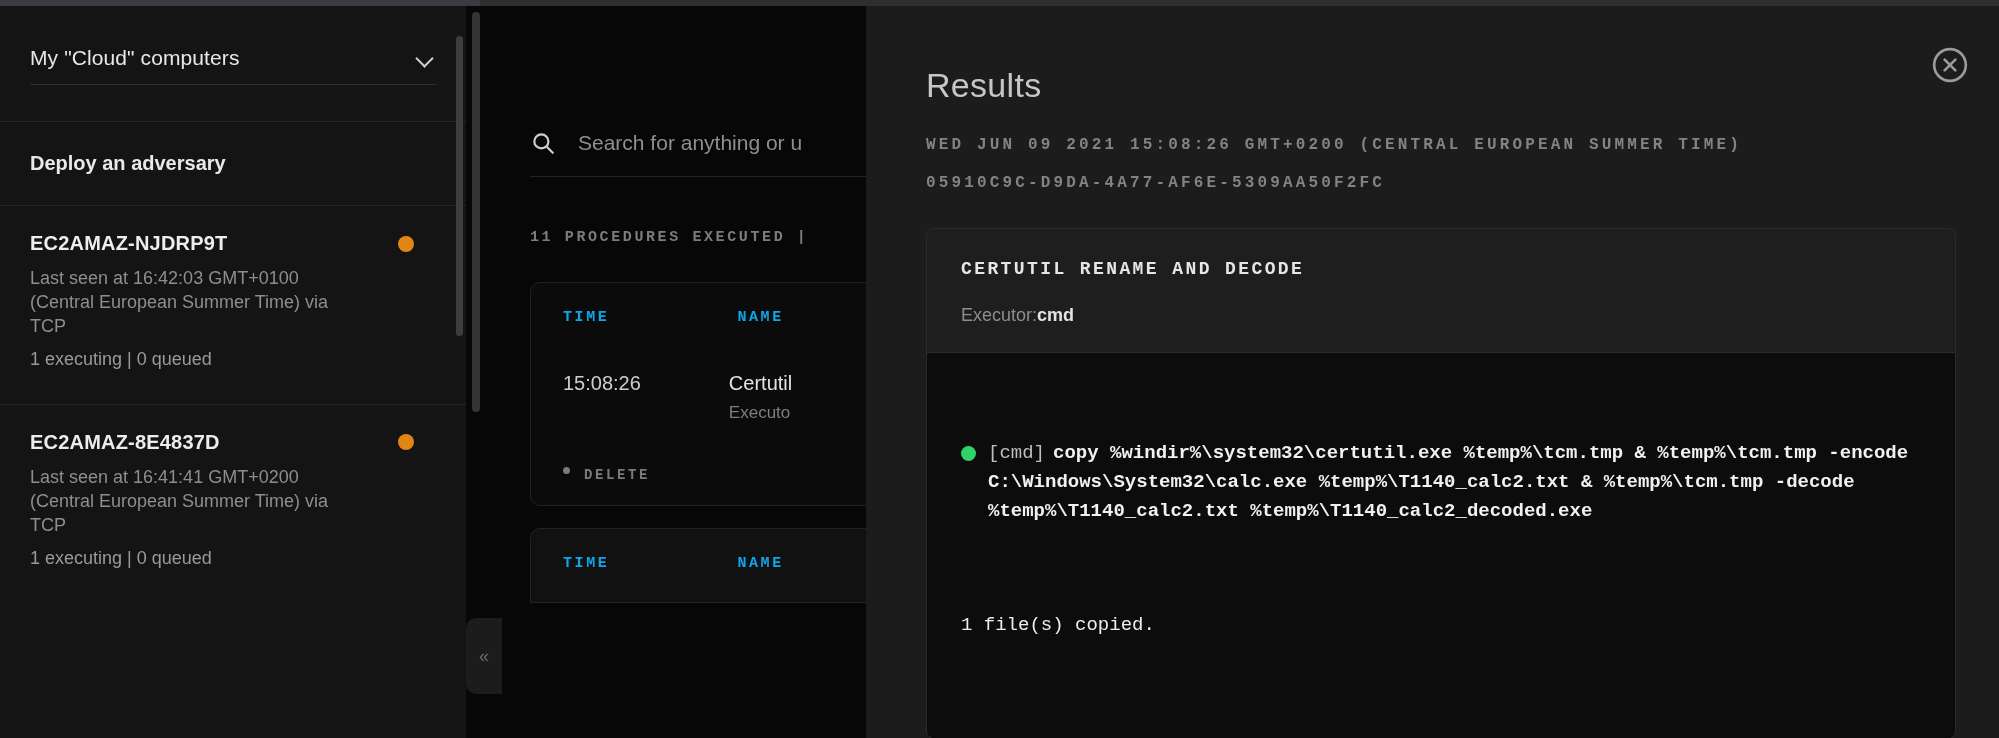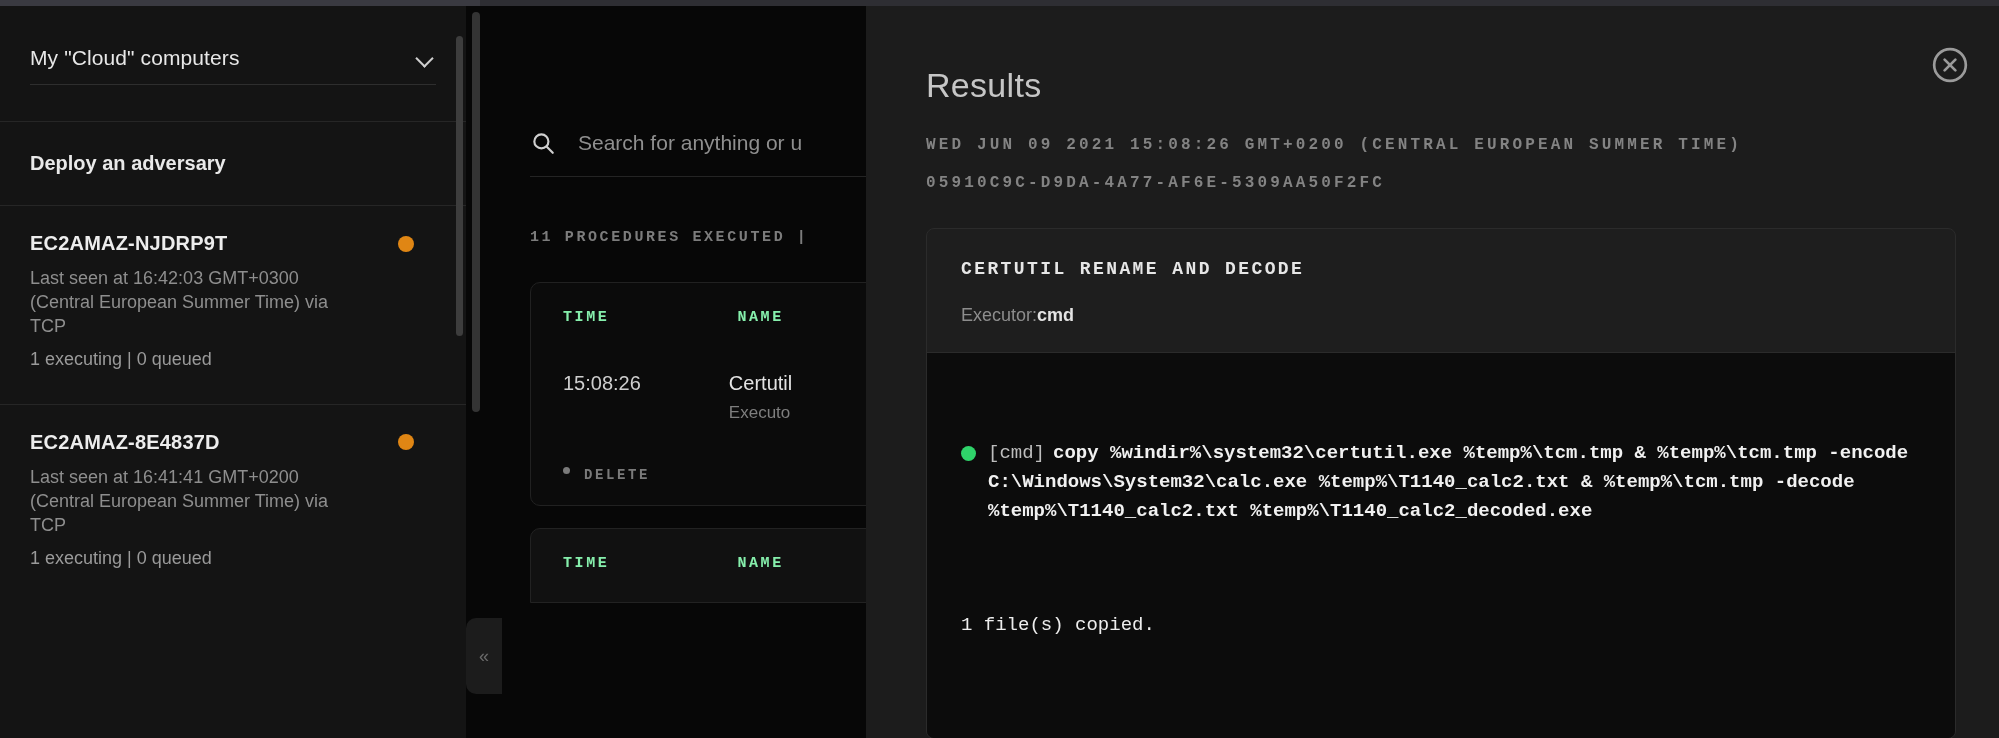--- a/index.html
+++ b/index.html
@@ -221,21 +221,21 @@
     background: #0b0b0b;
     padding: 26px 0 22px 32px;
   }
   .proc-head {
     display: flex;
     gap: 128px;
     font-family: "Liberation Mono", monospace;
     font-size: 15px;
     font-weight: bold;
     letter-spacing: 2.6px;
-    color: #86efac;
+    color: #0ea5e9;
   }
   .proc-body {
     margin-top: 46px;
     display: flex;
     gap: 88px;
   }
   .proc-time { font-size: 20px; color: #cecece; white-space: nowrap; }
   .proc-name { font-size: 20px; color: #e3e3e3; white-space: nowrap; }
   .proc-exec { margin-top: 8px; font-size: 17px; color: #7e7e7e; }
   .proc-del {
@@ -418,21 +418,21 @@
 
     <div class="sb-divider"></div>
 
     <div class="sb-action">Deploy an adversary</div>
 
     <div class="host">
       <div class="host-top">
         <span class="host-name">EC2AMAZ-NJDRP9T</span>
         <span class="host-dot"></span>
       </div>
-      <div class="host-seen">Last seen at 16:42:03 GMT+0300 (Central European Summer Time) via TCP</div>
+      <div class="host-seen">Last seen at 16:42:03 GMT+0100 (Central European Summer Time) via TCP</div>
       <div class="host-stat">1 executing | 0 queued</div>
     </div>
 
     <div class="host">
       <div class="host-top">
         <span class="host-name">EC2AMAZ-8E4837D</span>
         <span class="host-dot"></span>
       </div>
       <div class="host-seen">Last seen at 16:41:41 GMT+0200 (Central European Summer Time) via TCP</div>
       <div class="host-stat">1 executing | 0 queued</div>

